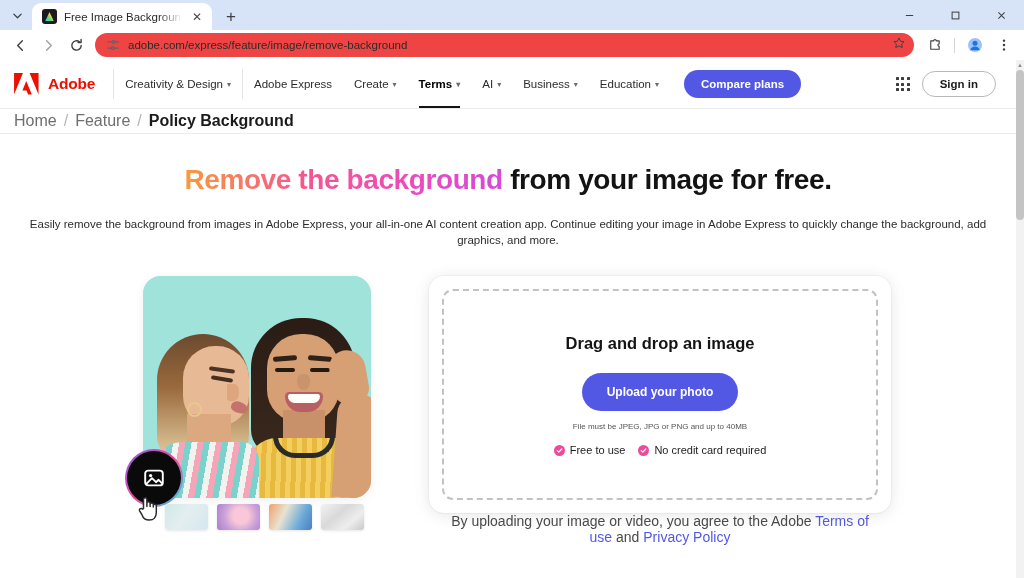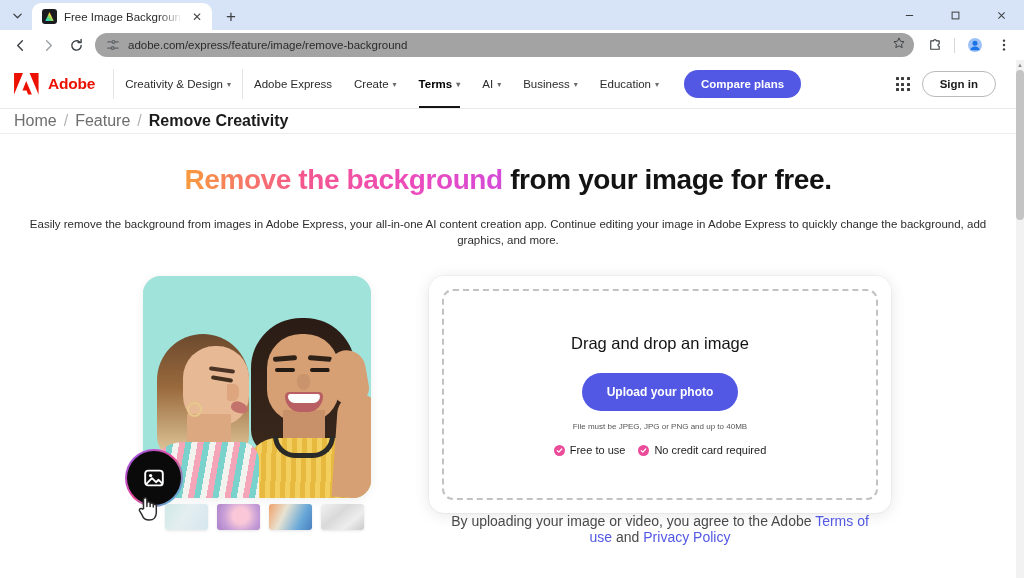--- a/index.html
+++ b/index.html
@@ -62,21 +62,21 @@
     height: 30px; background: #ffffff;
     display: flex; align-items: center; gap: 0; padding: 0 6px;
   }
   .tb-icon {
     width: 28px; height: 28px; border-radius: 50%;
     display: flex; align-items: center; justify-content: center;
     color: #4a4f57; flex: 0 0 auto;
   }
   .tb-icon.dim { color: #9aa0a6; }
   .omnibox {
-    flex: 1 1 auto; height: 24px; background: #a3a3a3; border-radius: 13px;
+    flex: 1 1 auto; height: 24px; background: #ef4444; border-radius: 13px;
     display: flex; align-items: center; gap: 8px;
     padding: 0 8px 0 11px; margin: 0 6px 0 5px;
   }
   .omnibox .url {
     font-size: 11.5px; color: #2b2b2b; white-space: nowrap; flex: 1 1 auto;
   }
   .tb-right { display: flex; align-items: center; gap: 1px; flex: 0 0 auto; }
   .tb-sep { width: 1px; height: 15px; background: #d4d6d9; margin: 0 5px; }
 
   
@@ -251,21 +251,21 @@
     box-shadow: 0 2px 16px rgba(0,0,0,.10), 0 0 0 1px rgba(0,0,0,.03);
     padding: 13px; flex: 0 0 auto;
   }
   .dropzone {
     width: 100%; height: 100%;
     border: 2px dashed #c2c2c2; border-radius: 11px;
     display: flex; flex-direction: column; align-items: center;
     justify-content: center; gap: 0; text-align: center;
   }
   .dz-line {
-    font-size: 16.5px; font-weight: normal; color: #141414; line-height: 1.32;
+    font-size: 16.5px; font-weight: bold; color: #141414; line-height: 1.32;
   }
   .dz-line .link { color: #5258e4; }
   .upload-btn {
     margin-top: 18px; background: #5258e4; color: #fff;
     font-size: 12px; font-weight: bold; border-radius: 22px;
     padding: 12px 25px; border: none;
   }
   .filenote { margin-top: 11px; font-size: 8px; color: #555; }
   .badges-row {
     margin-top: 13px; display: flex; align-items: center; gap: 13px;
@@ -470,21 +470,21 @@
           </div>
           <div class="signin-btn">Sign in</div>
         </div>
       </div>
 
       <div class="breadcrumb">
         <span>Home</span>
         <span class="sep">/</span>
         <span>Feature</span>
         <span class="sep">/</span>
-        <span class="crumb-current">Remove Creativity</span>
+        <span class="crumb-current">Policy Background</span>
       </div>
 
       <div class="hero-head">
         <h1 class="hero-title">
           <span class="grad">Remove the background</span><span> from your image for free.</span>
         </h1>
         <p class="hero-sub">Easily remove the background from images in Adobe Express, your all-in-one AI content creation app. Continue editing your image in Adobe Express to quickly change the background, add graphics, and more.</p>
       </div>
 
       <div class="hero-body">

